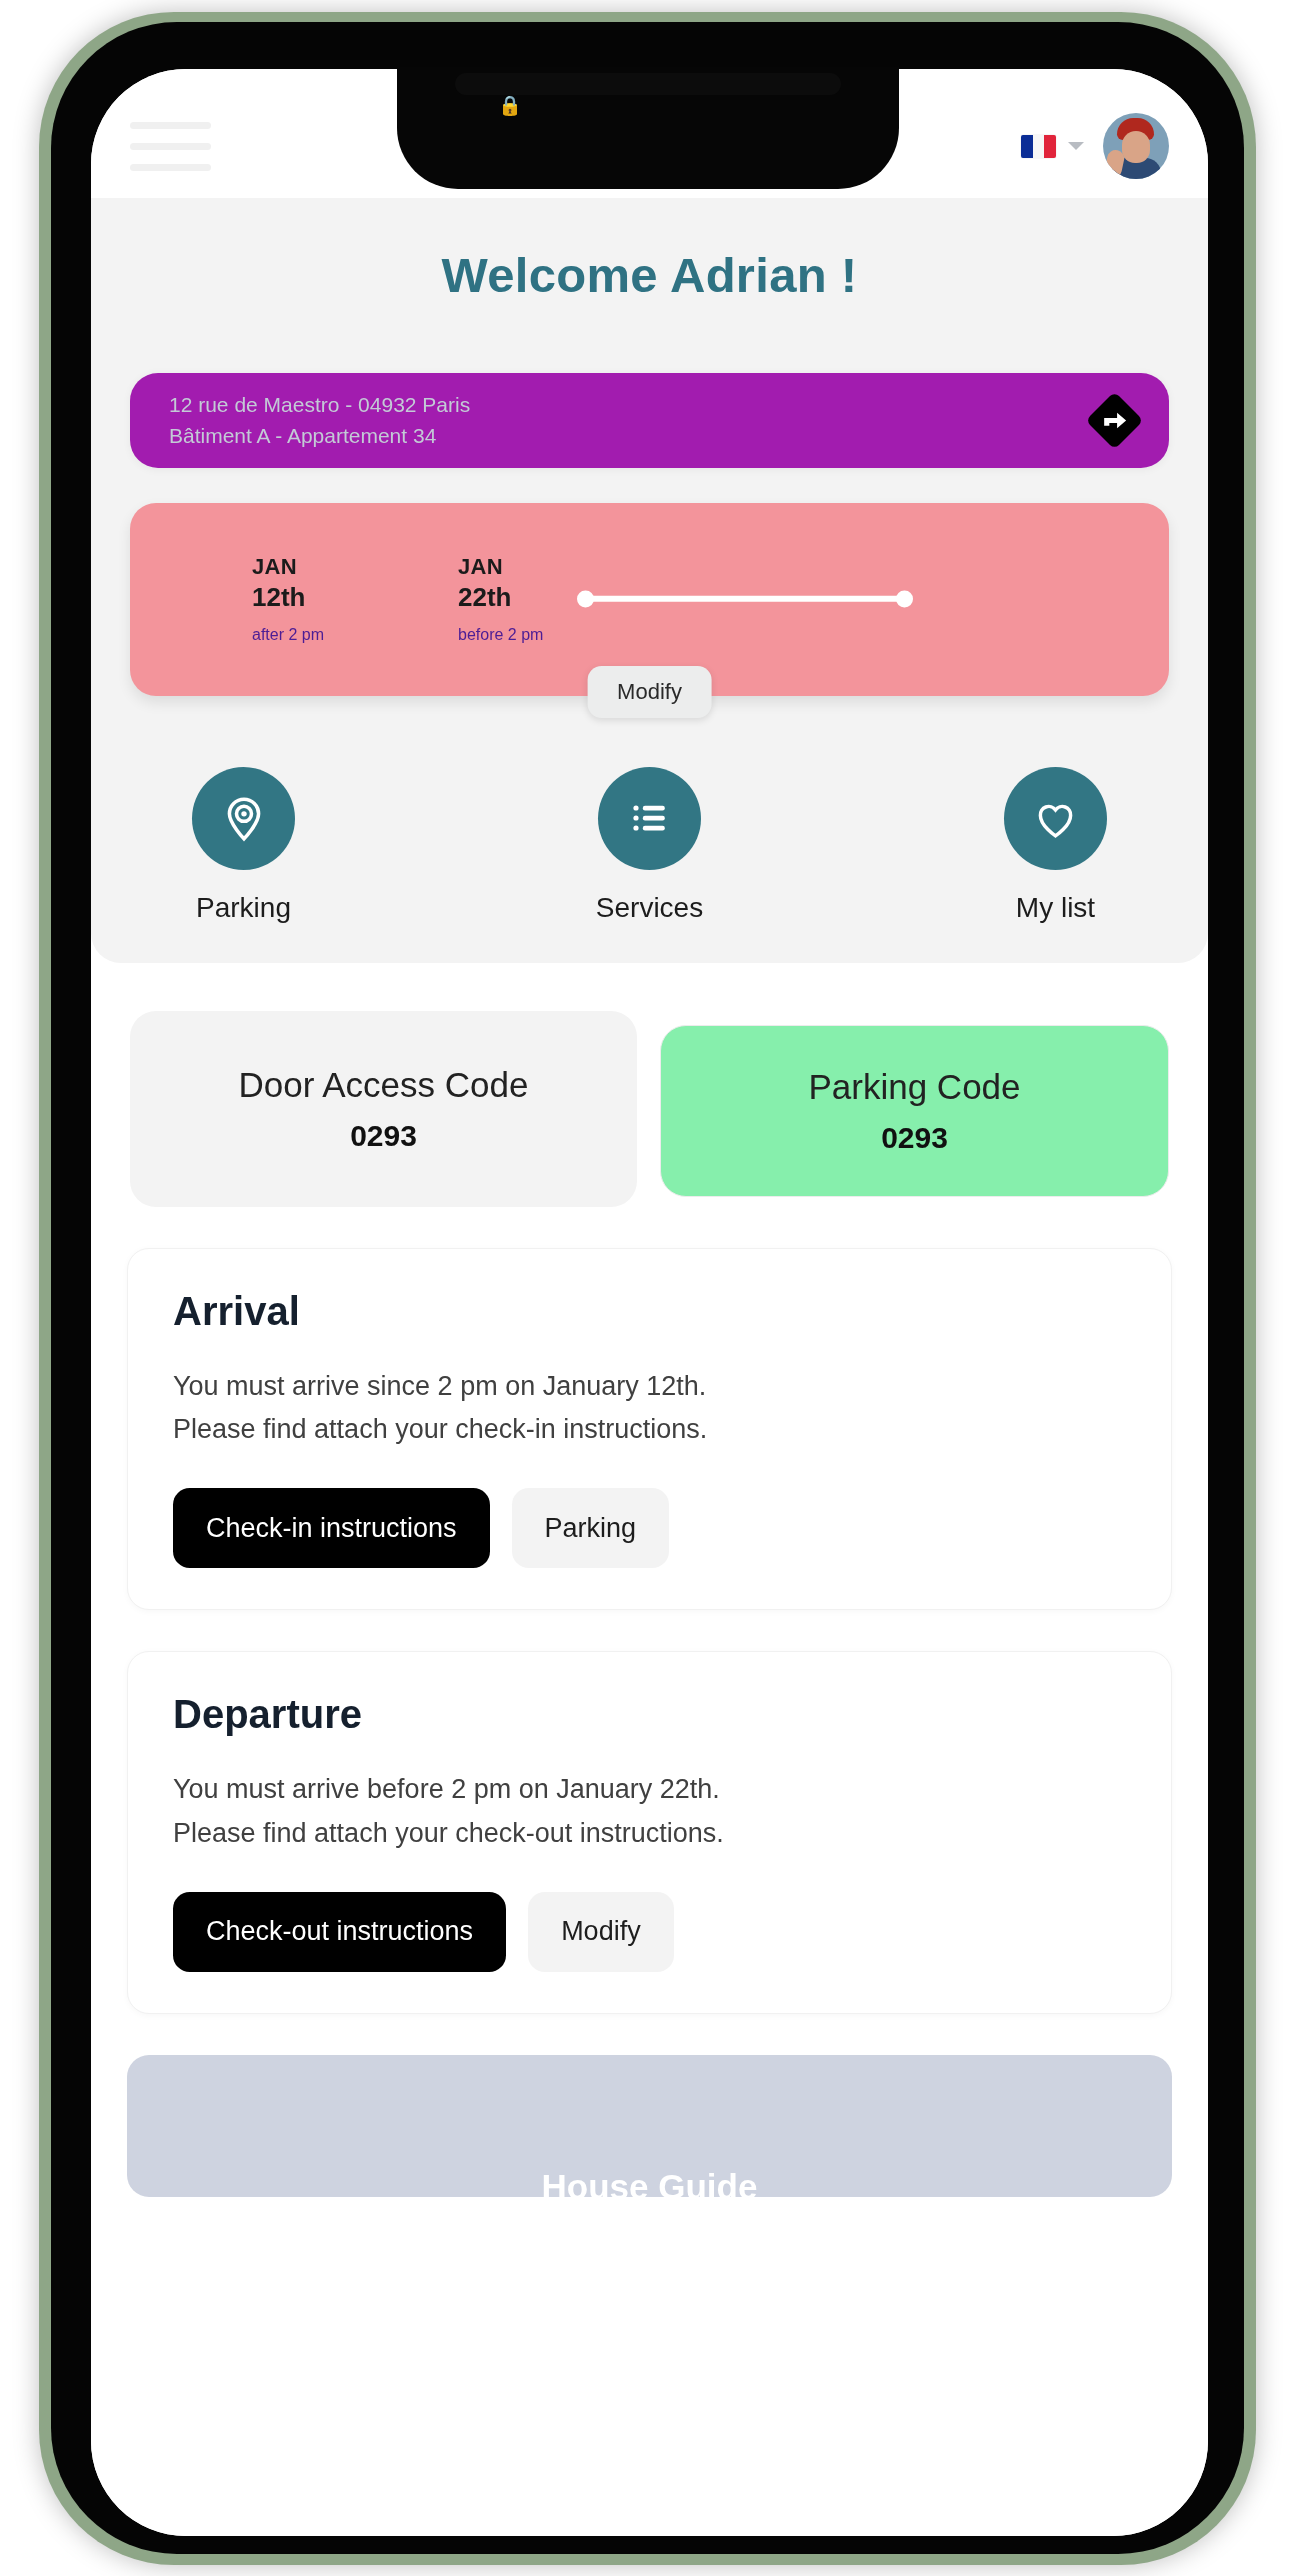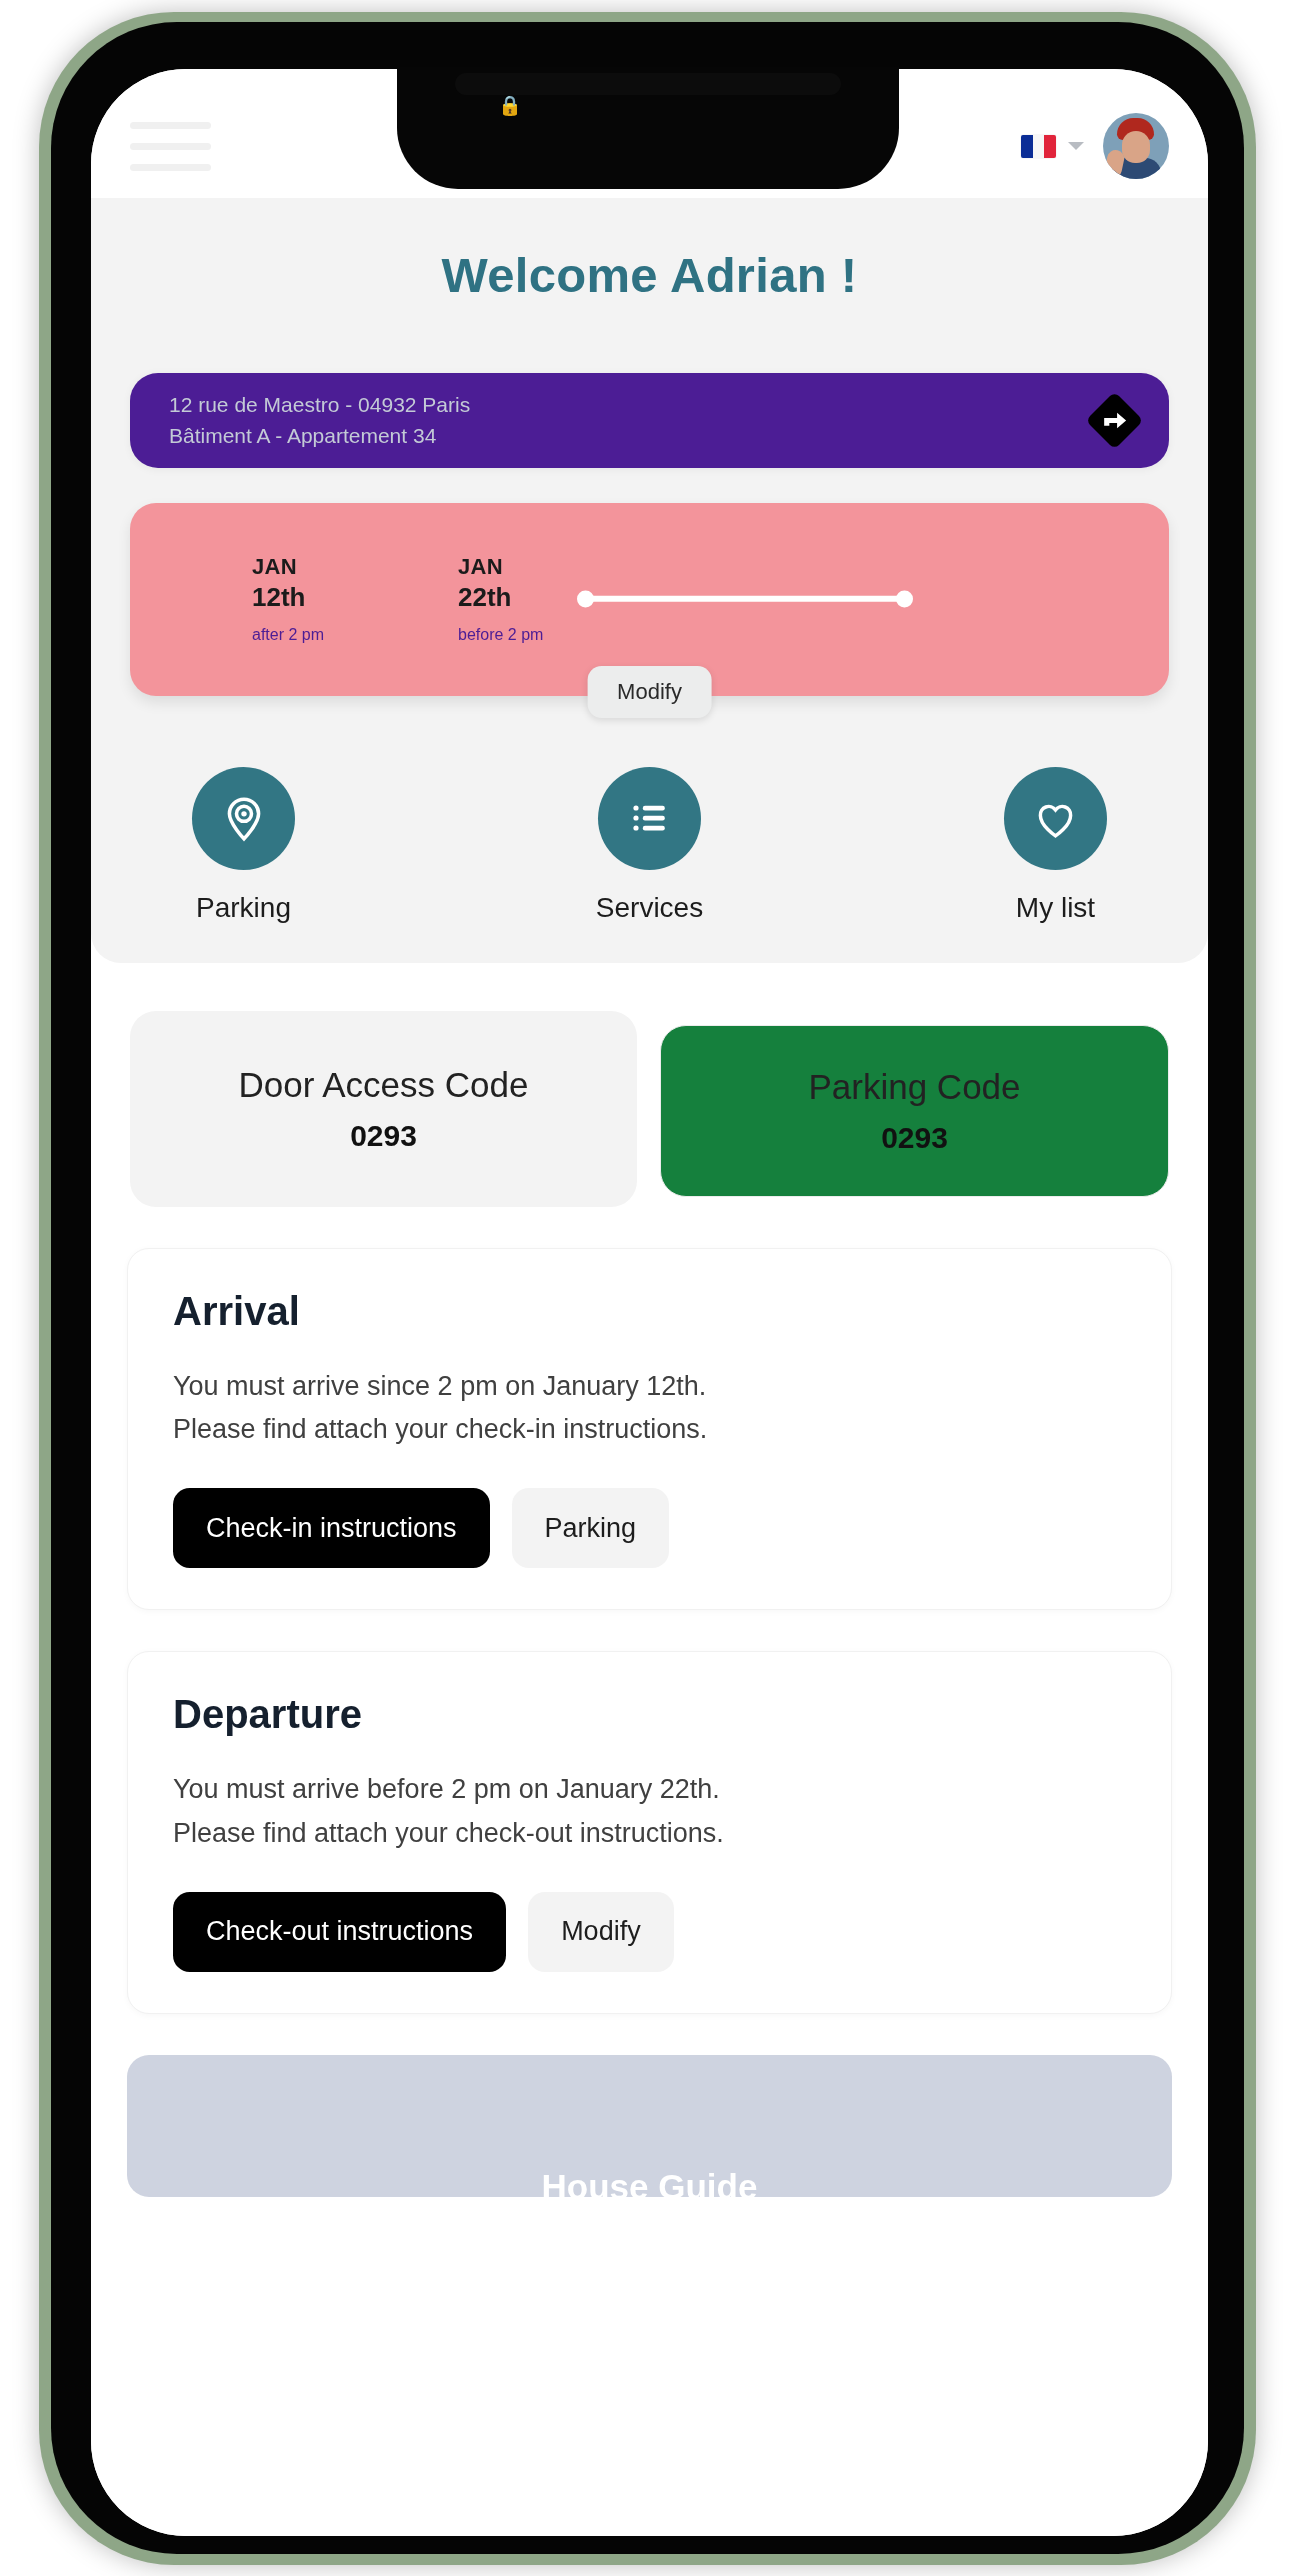--- a/index.html
+++ b/index.html
@@ -124,21 +124,21 @@
     text-align: center;
     color: #2f7283;
     font-size: 49px;
     font-weight: bold;
     letter-spacing: 0.3px;
   }
 
   
   #address-card {
     margin: 70px 39px 0 39px;
-    background: #4c1d95;
+    background: #a21caf;
     border-radius: 28px;
     height: 95px;
     display: flex;
     align-items: center;
     justify-content: space-between;
     padding: 0 27px 0 39px;
     box-shadow: 0 1.9px 9px rgba(0,0,0,0.05);
     cursor: pointer;
   }
   #address-lines { line-height: 1.5; }
@@ -207,21 +207,21 @@
     gap: 23px;
     align-items: flex-start;
   }
   .code-card {
     flex: 1;
     border-radius: 26px;
     text-align: center;
     cursor: pointer;
   }
   .code-card.filled { background: #f3f3f3; padding: 54px 13px; }
-  .code-card.outlined { background: #15803d; border: 1.3px solid #ececec; padding: 41px 13px; margin-top: 14px; }
+  .code-card.outlined { background: #86efac; border: 1.3px solid #ececec; padding: 41px 13px; margin-top: 14px; }
   .code-title { font-size: 35px; color: #222; }
   .code-value { font-size: 30px; font-weight: bold; color: #111; margin-top: 14px; }
 
   
   .info-card {
     margin: 41px 36px 0 36px;
     background: #ffffff;
     border: 1.3px solid #f1f1f1;
     border-radius: 22px;
     padding: 40px 45px 41px 45px;

